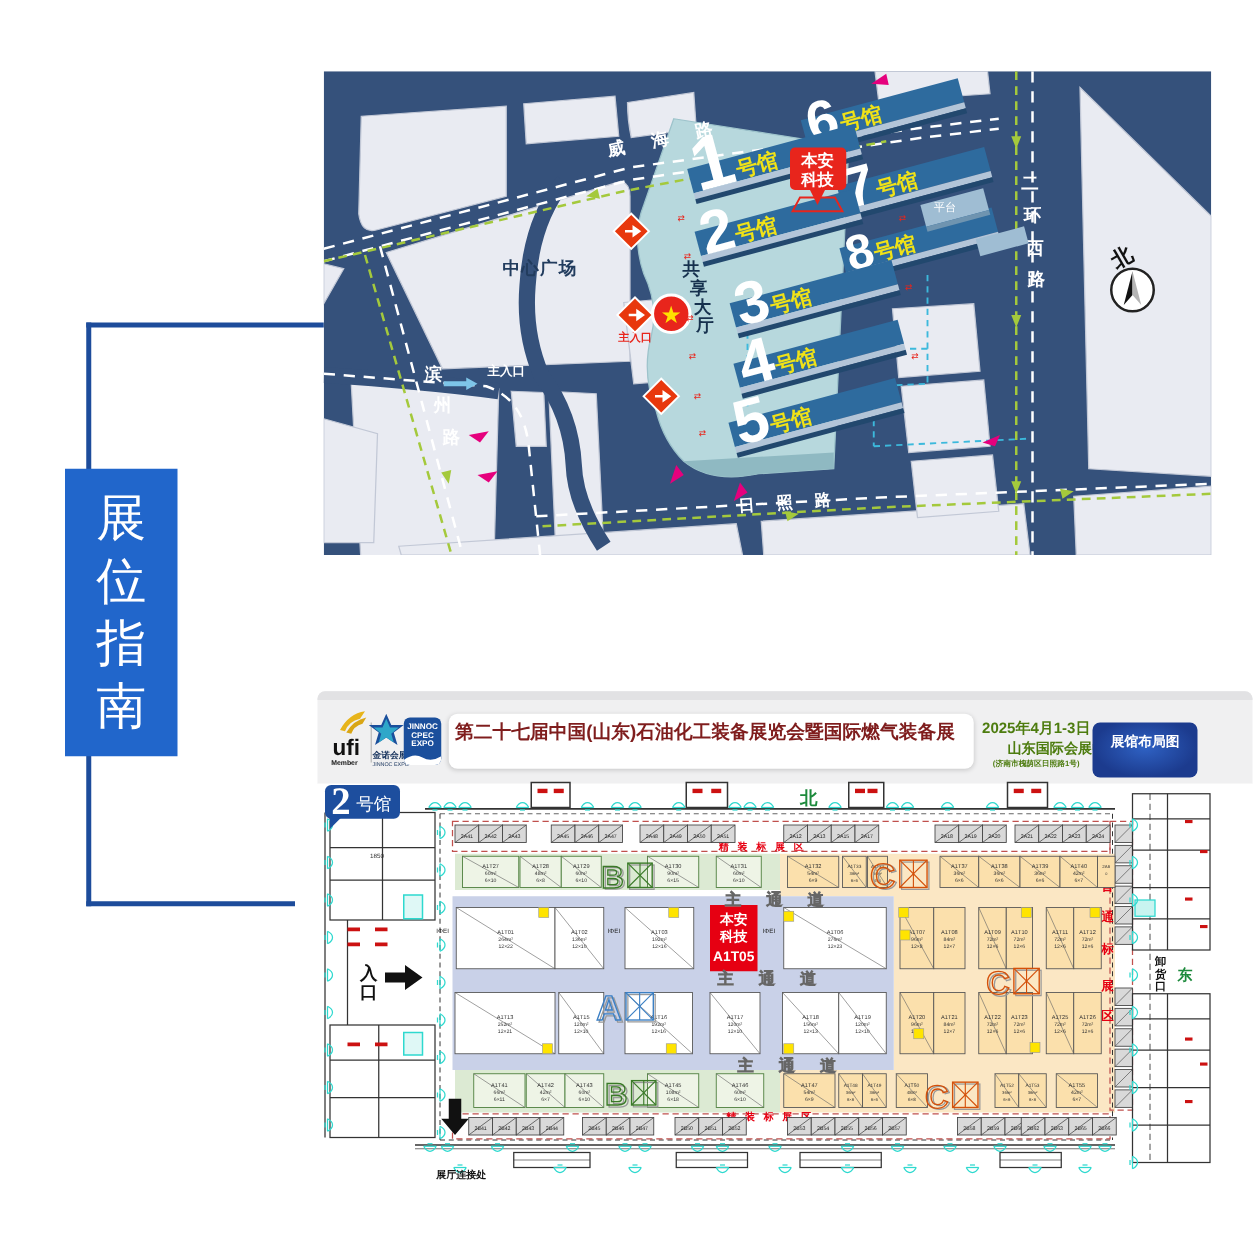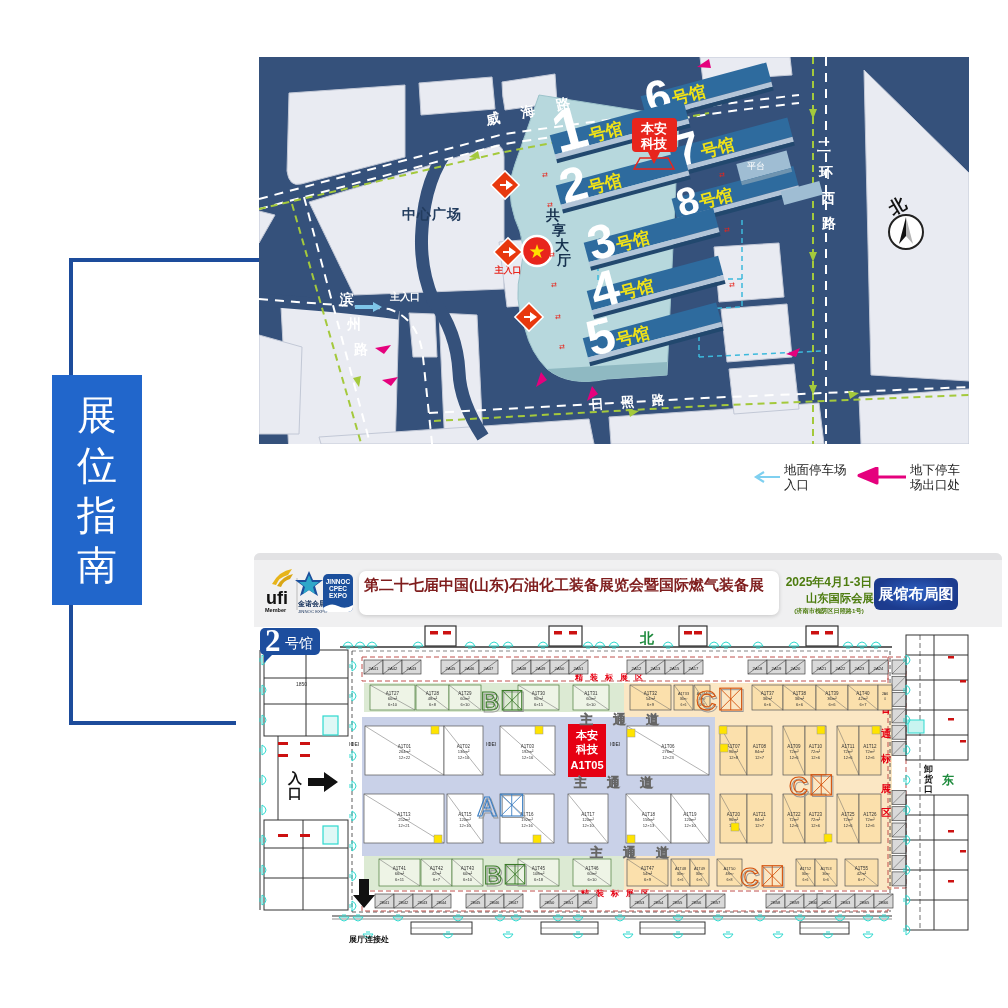--- a/index.html
+++ b/index.html
@@ -224,30 +224,20 @@
       <text x="292" y="230">⇄</text>
           <text x="296" y="262">⇄</text>
           <text x="300" y="292">⇄</text>
       <text x="460" y="120">⇄</text>
           <text x="465" y="175">⇄</text>
           <text x="470" y="230">⇄</text>
     </g>
   </svg>
   </div>
 
-  <div class="abs" style="left:746px;top:462px;width:246px;height:40px;font-size:12.5px;color:#222;">
-    <svg class="abs" style="left:0;top:8px" width="36" height="14">
-        <path d="M34,7 L10,7 M18,2 L10,7 L18,12" stroke="#7fd0f0" stroke-width="2.2" fill="none"></path>
-      </svg>
-    <div class="abs" style="left:38px;top:1px;line-height:15px;">地面停车场<br>入口</div>
-    <svg class="abs" style="left:110px;top:5px" width="52" height="20">
-        <path d="M50,10 L21,10 L21,16 L3,8.5 L21,1 L21,10" fill="#e5007d" stroke="#e5007d" stroke-width="3" stroke-linejoin="round"></path>
-      </svg>
-    <div class="abs" style="left:164px;top:1px;line-height:15px;">地下停车<br>场出口处</div>
-  </div>
 
   <div class="abs" style="left:242px;top:552px;width:750px;height:404px;">
     <div class="abs" style="left:12px;top:1px;width:748px;height:74px;background:#f0f0f1;border-radius:6px 6px 0 0;"></div>
     <div class="abs" style="left:12px;top:1px;width:748px;height:7px;background:#e2e2e4;border-radius:6px 6px 0 0;"></div>
     <div class="abs" style="left:12px;top:75px;width:748px;height:325px;background:#fff;"></div>
 
     <svg class="abs" style="left:22px;top:12px" width="95" height="56" viewBox="0 0 95 56">
       <g>
         <path d="M8,20 Q15,7 28,5 L24,11 Q15,13 12,21 Z" fill="#e7b41a"></path>
         <path d="M13,22 Q19,12 29,10 L26,15 Q19,17 17,23 Z" fill="#d9a615"></path>
@@ -271,21 +261,21 @@
 
     <div class="abs" style="left:117px;top:19px;width:420px;height:44px;background:#fff;border-radius:7px;box-shadow:0 1px 4px rgba(0,0,0,.18);"></div>
     <div class="abs" style="left:122px;top:24px;font-size:15px;font-weight:bold;color:#7f1d1d;letter-spacing:0;white-space:nowrap;">第二十七届中国(山东)石油化工装备展览会暨国际燃气装备展</div>
 
     <div class="abs" style="left:543px;top:22px;width:88px;text-align:center;color:#4d7c0f;font-weight:bold;white-space:nowrap;">
       <div style="font-size:12px;">2025年4月1-3日</div>
       <div style="font-size:11.3px;margin-left:21px;">山东国际会展中心</div>
       <div style="font-size:6.2px;margin-top:1px;">(济南市槐荫区日照路1号)</div>
     </div>
 
-    <div class="abs" style="left:632px;top:26px;width:84px;height:32px;background:radial-gradient(ellipse at 50% 45%, #2f62c4 0%, #1c3b8e 70%);border-radius:6px;color:#fff;font-size:15px;font-weight:bold;text-align:center;line-height:32px;">展馆布局图</div>
+    <div class="abs" style="left:632px;top:26px;width:84px;height:44px;background:radial-gradient(ellipse at 50% 45%, #2f62c4 0%, #1c3b8e 70%);border-radius:6px;color:#fff;font-size:11px;font-weight:bold;text-align:center;line-height:32px;">展馆布局图</div>
 
     <div class="abs" style="left:6px;top:68px;width:744px;height:336px;">
       <svg width="744" height="336" viewBox="0 0 744 336" id="plan">
 <rect x="116" y="63" width="260" height="29" fill="#dcead3"></rect>
 <rect x="116" y="236" width="260" height="34" fill="#dcead3"></rect>
 <path d="M376,63 L644,63 L644,270 L376,270 L376,236 L467,236 L467,97 L376,97 Z" fill="#fbe7c4"></path>
 <rect x="114" y="97" width="353" height="139" fill="#c9d1e8"></rect>
 <line x1="92" y1="27" x2="644" y2="27" stroke="#333" stroke-width="1.4"></line>
 <line x1="104" y1="31" x2="642" y2="31" stroke="#333" stroke-width="0.6" stroke-dasharray="4 3"></line>
 <line x1="104" y1="31" x2="104" y2="292" stroke="#333" stroke-width="0.8" stroke-dasharray="4 3"></line>

